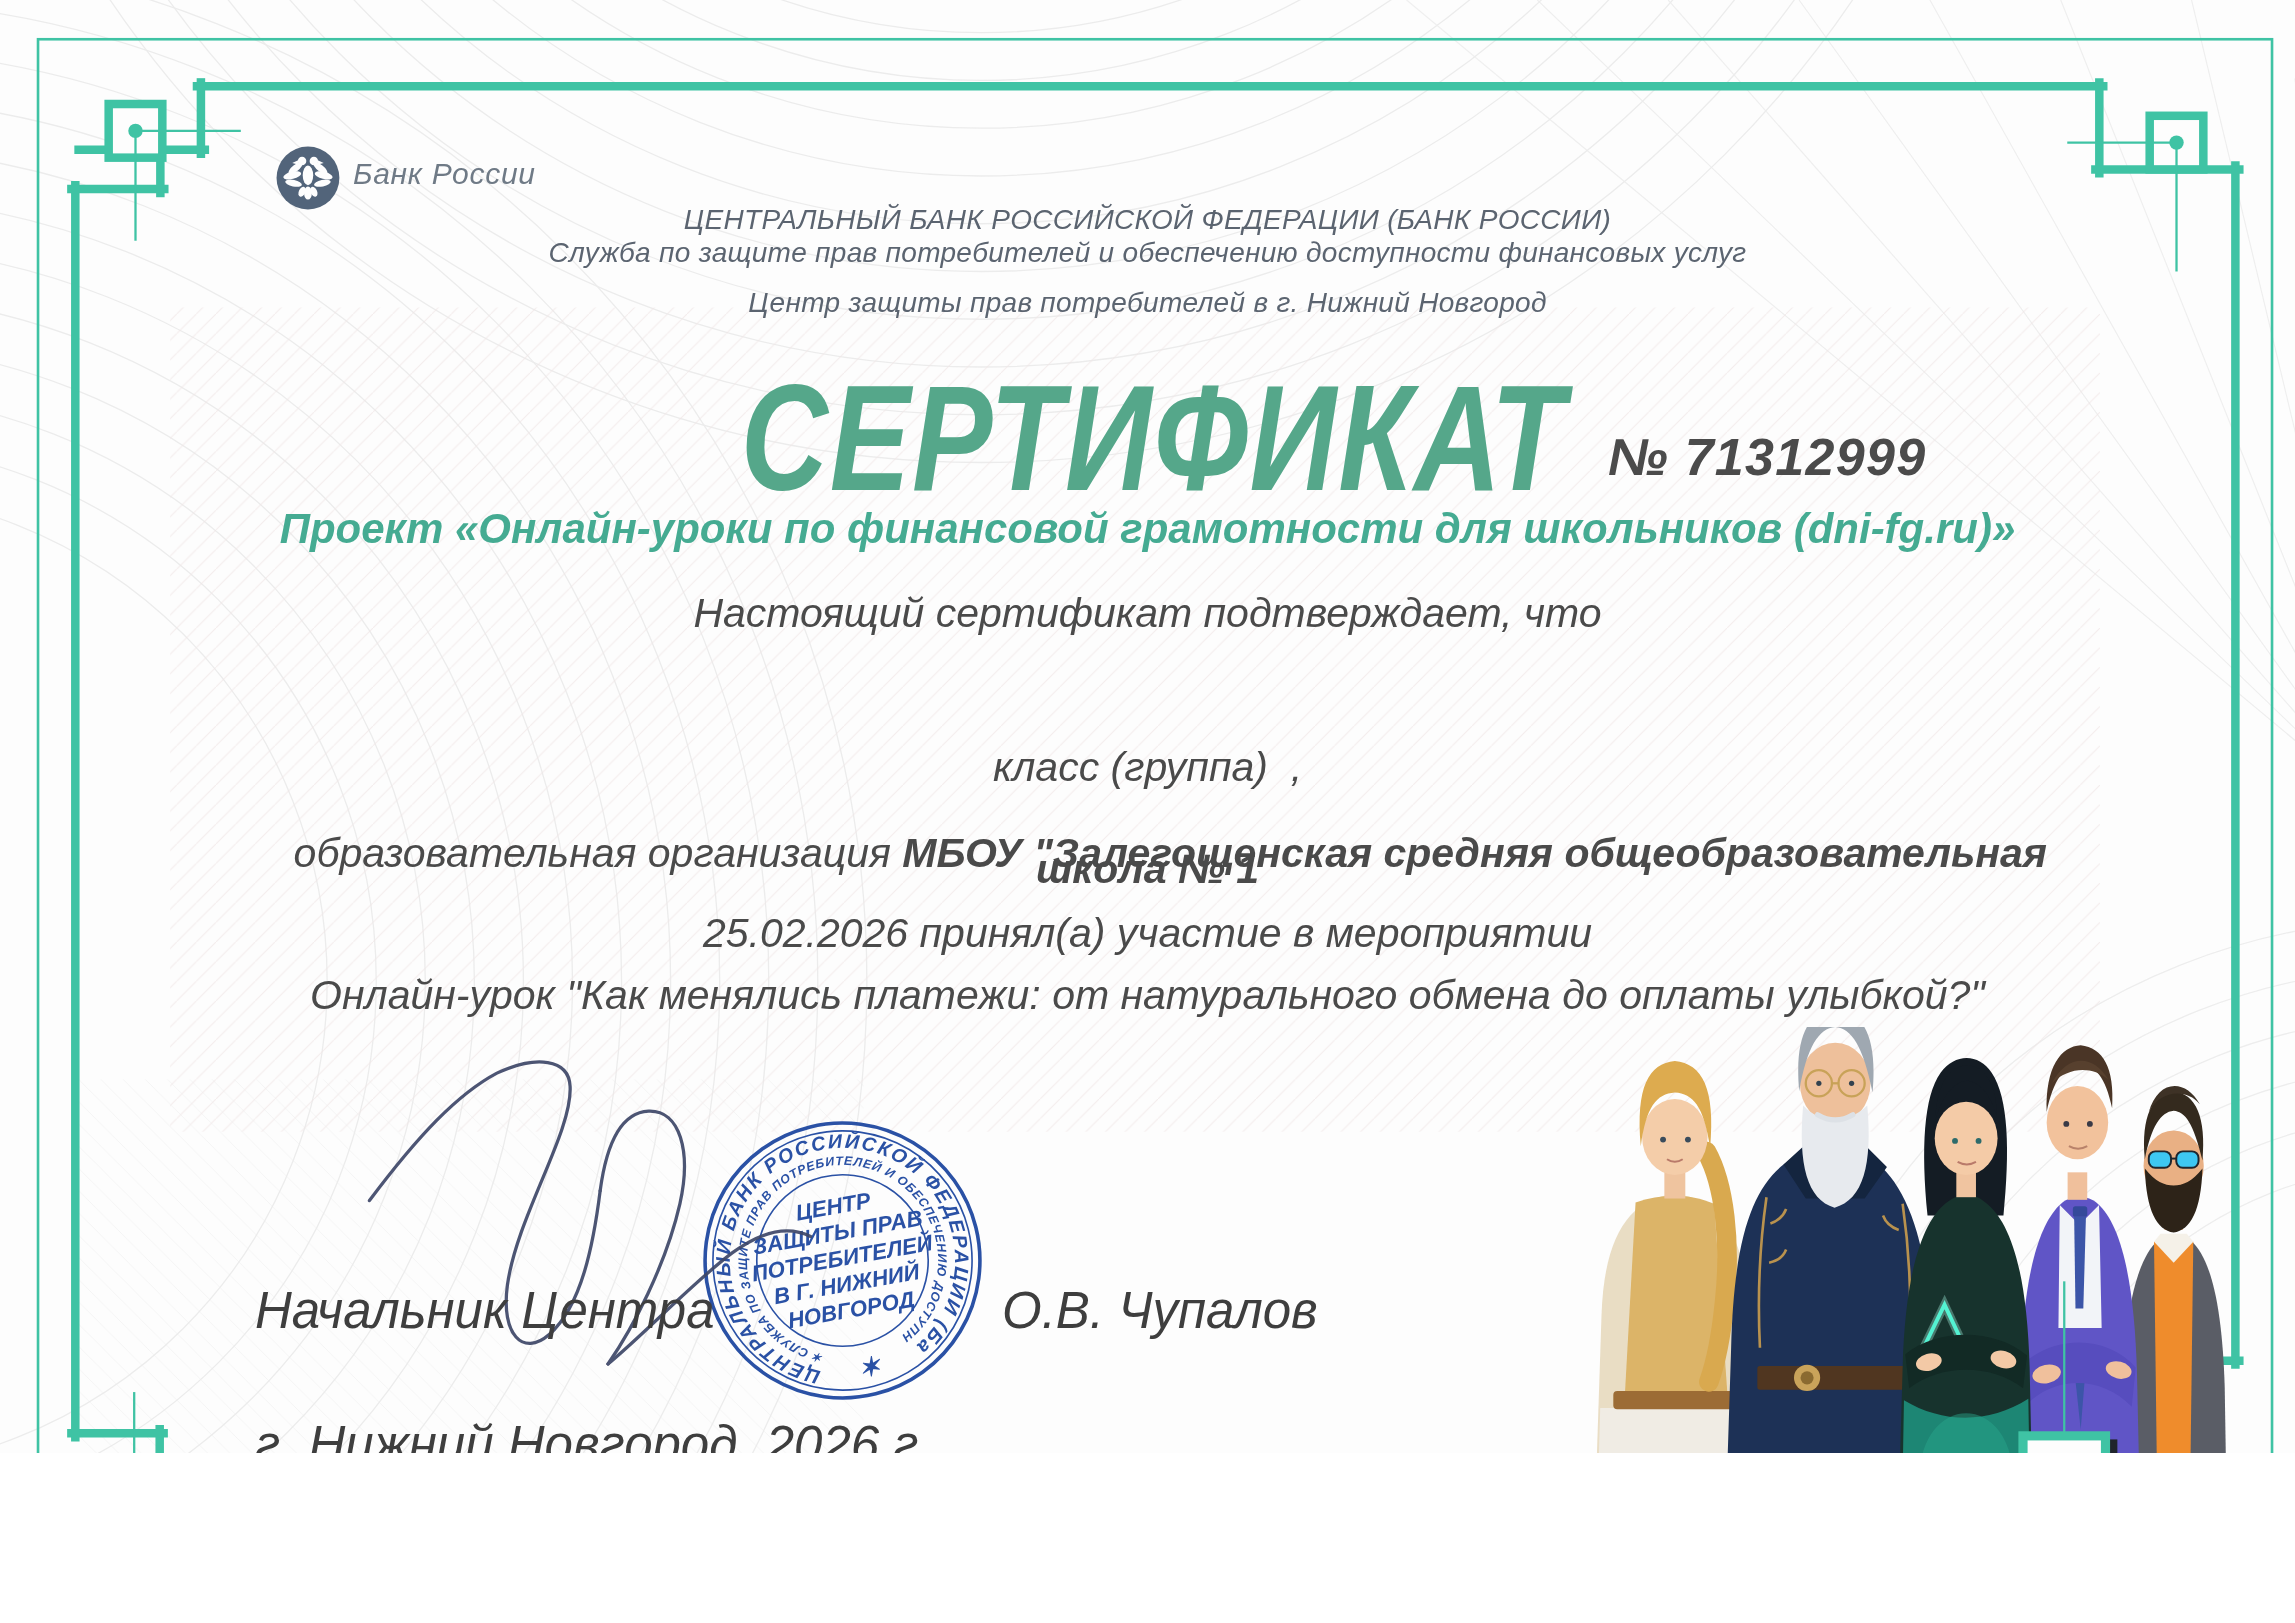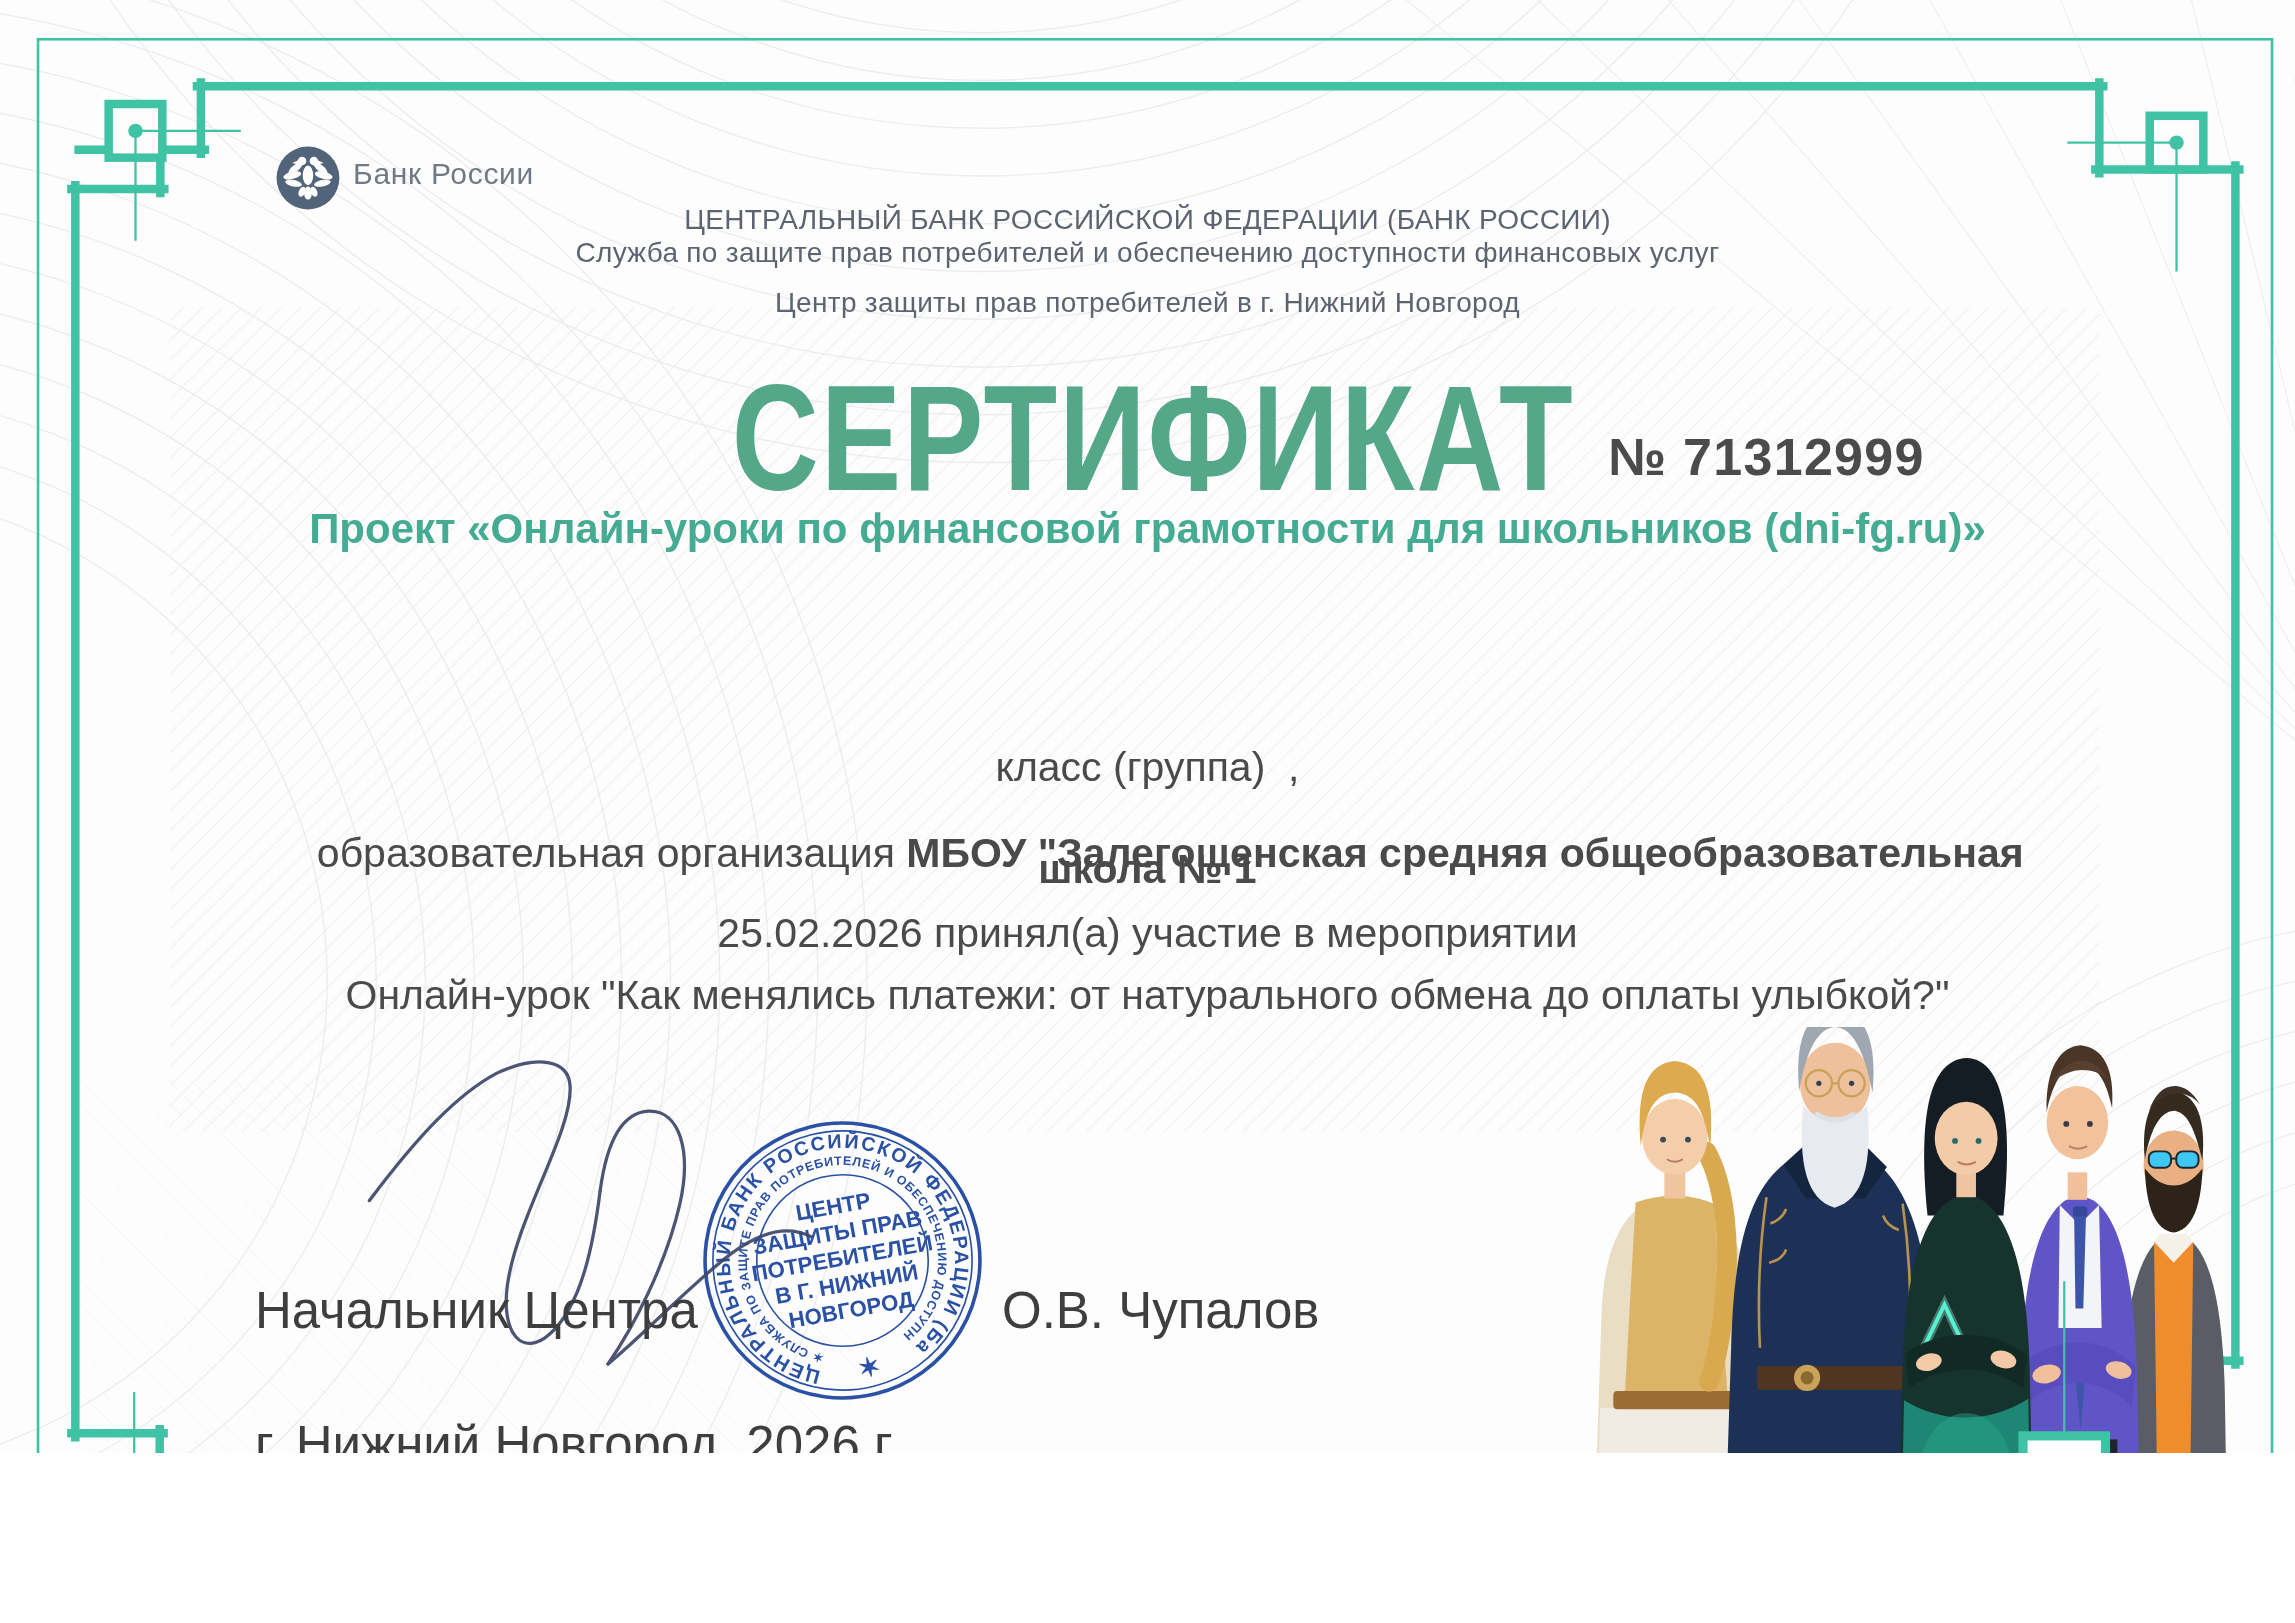--- a/index.html
+++ b/index.html
@@ -1,17 +1,17 @@
 <!DOCTYPE html>
 <html style="font-size:10.5px"><head>
 <meta charset="utf-8">
 <style>
   html,body{margin:0;padding:0;background:#ffffff;}
   #page{position:relative;width:2295px;height:1453px;background:#fdfdfd;overflow:hidden;
-        font-family:"Liberation Sans",sans-serif;}
+        font-family:"Liberation Sans",sans-serif;font-style:italic;}
   .abs{position:absolute;}
   .center-line{left:0;width:2295px;text-align:center;white-space:pre-wrap;}
   .hdr{color:#5b6470;font-size:28px;letter-spacing:0.3px;}
   .body-line{color:#4a4a4a;font-size:41px;}
   .bold{font-weight:bold;}
   #title-wrap{top:340px;}
   #title-inner{display:inline-block;font-size:134px;font-weight:bold;letter-spacing:2px;
                color:#55a78a;transform:scale(0.9,1.12);transform-origin:center top;}
   #cert-number{left:1608px;top:427px;font-size:52px;font-weight:bold;color:#4b4b4b;letter-spacing:1.3px;}
   #project-line{top:505px;font-size:42px;font-weight:bold;color:#45ab92;}
@@ -151,20 +151,21 @@
   <div class="abs center-line hdr" style="top:237px;">Служба по защите прав потребителей и обеспечению доступности финансовых услуг</div>
   <div class="abs center-line hdr" style="top:287px;">Центр защиты прав потребителей в г. Нижний Новгород</div>
 
   <div class="abs center-line" id="title-wrap">
     <span id="title-inner">СЕРТИФИКАТ</span>
   </div>
   <div class="abs" id="cert-number">№ 71312999</div>
 
   <div class="abs center-line" id="project-line">Проект «Онлайн-уроки по финансовой грамотности для школьников (dni-fg.ru)»</div>
 
+  <div class="abs center-line body-line" style="top:590px;">Настоящий сертификат подтверждает, что</div>
   <div class="abs center-line body-line" style="top:744px;">класс (группа)  ,</div>
   <div class="abs center-line body-line" style="top:783px;">
     <span>образовательная организация </span><span class="bold">МБОУ "Залегощенская средняя общеобразовательная</span>
   </div>
   <div class="abs center-line body-line bold" style="top:846px;">школа № 1</div>
   <div class="abs center-line body-line" style="top:910px;">25.02.2026 принял(а) участие в мероприятии</div>
   <div class="abs center-line body-line" style="top:972px;">Онлайн-урок "Как менялись платежи: от натурального обмена до оплаты улыбкой?"</div>
 
   <svg class="abs" style="left:692px;top:1110px;" width="301" height="301" viewBox="-230 -230 460 460">
     <g transform="rotate(-14)" stroke="none">

